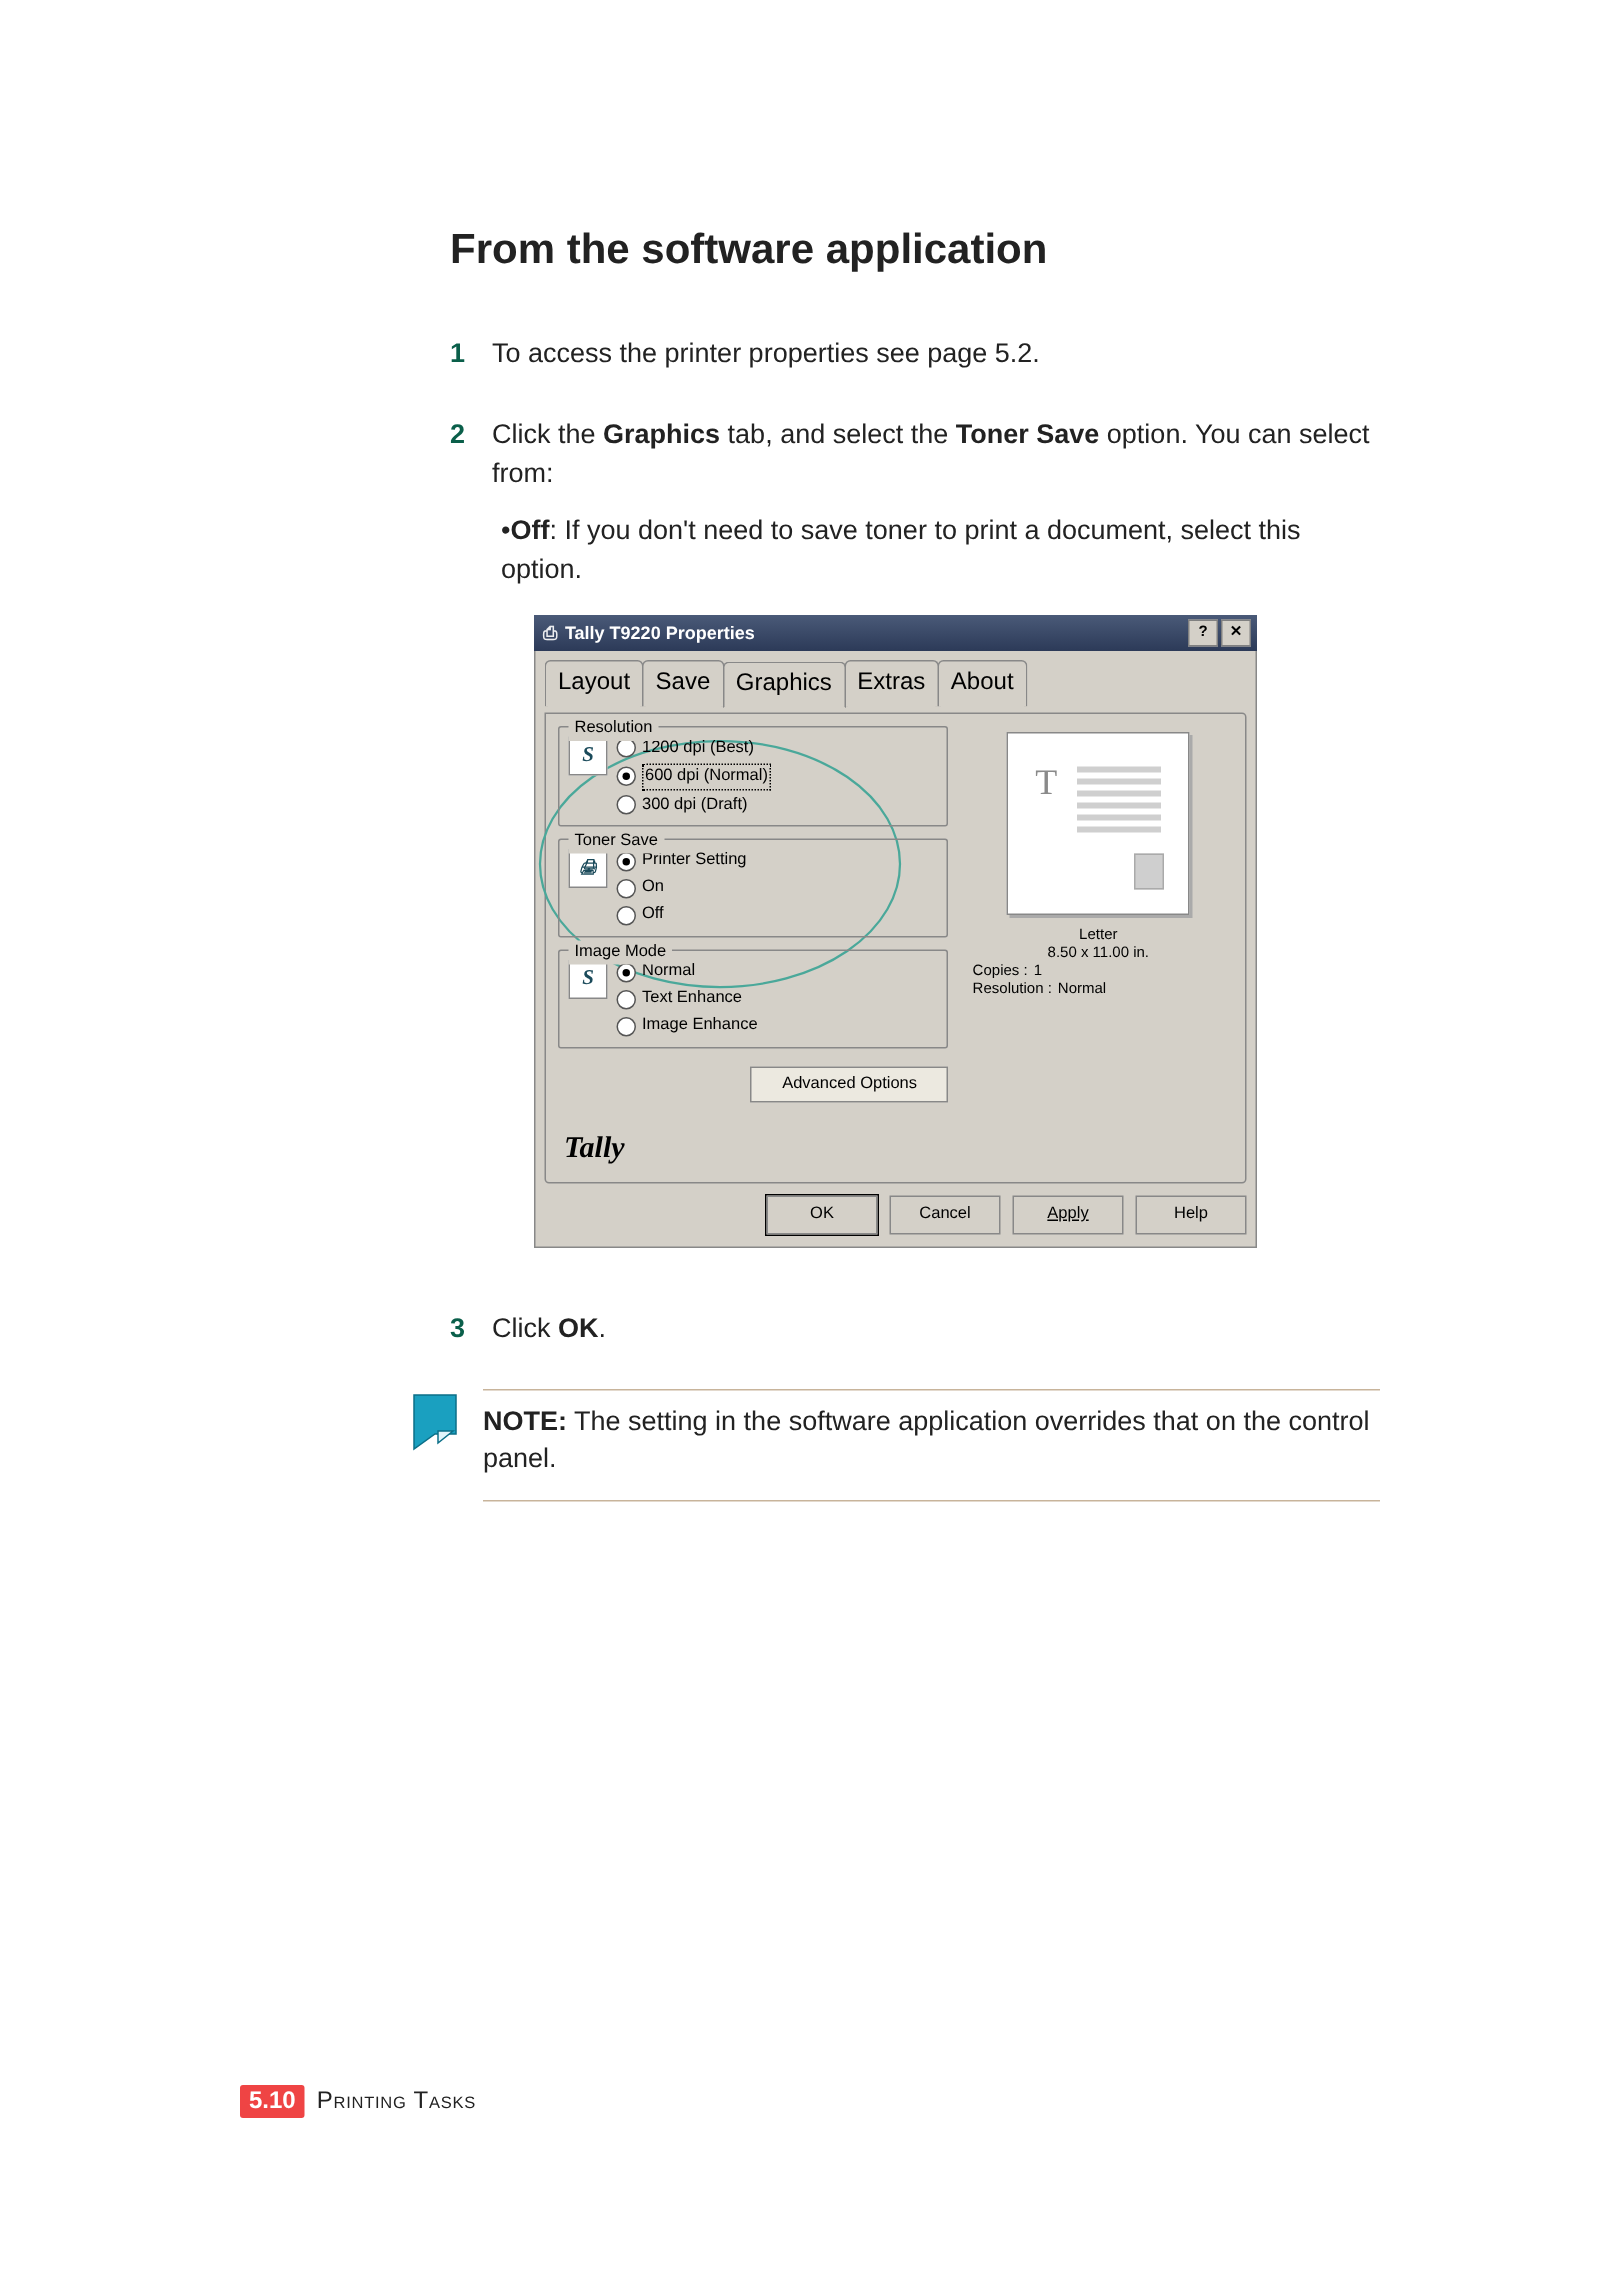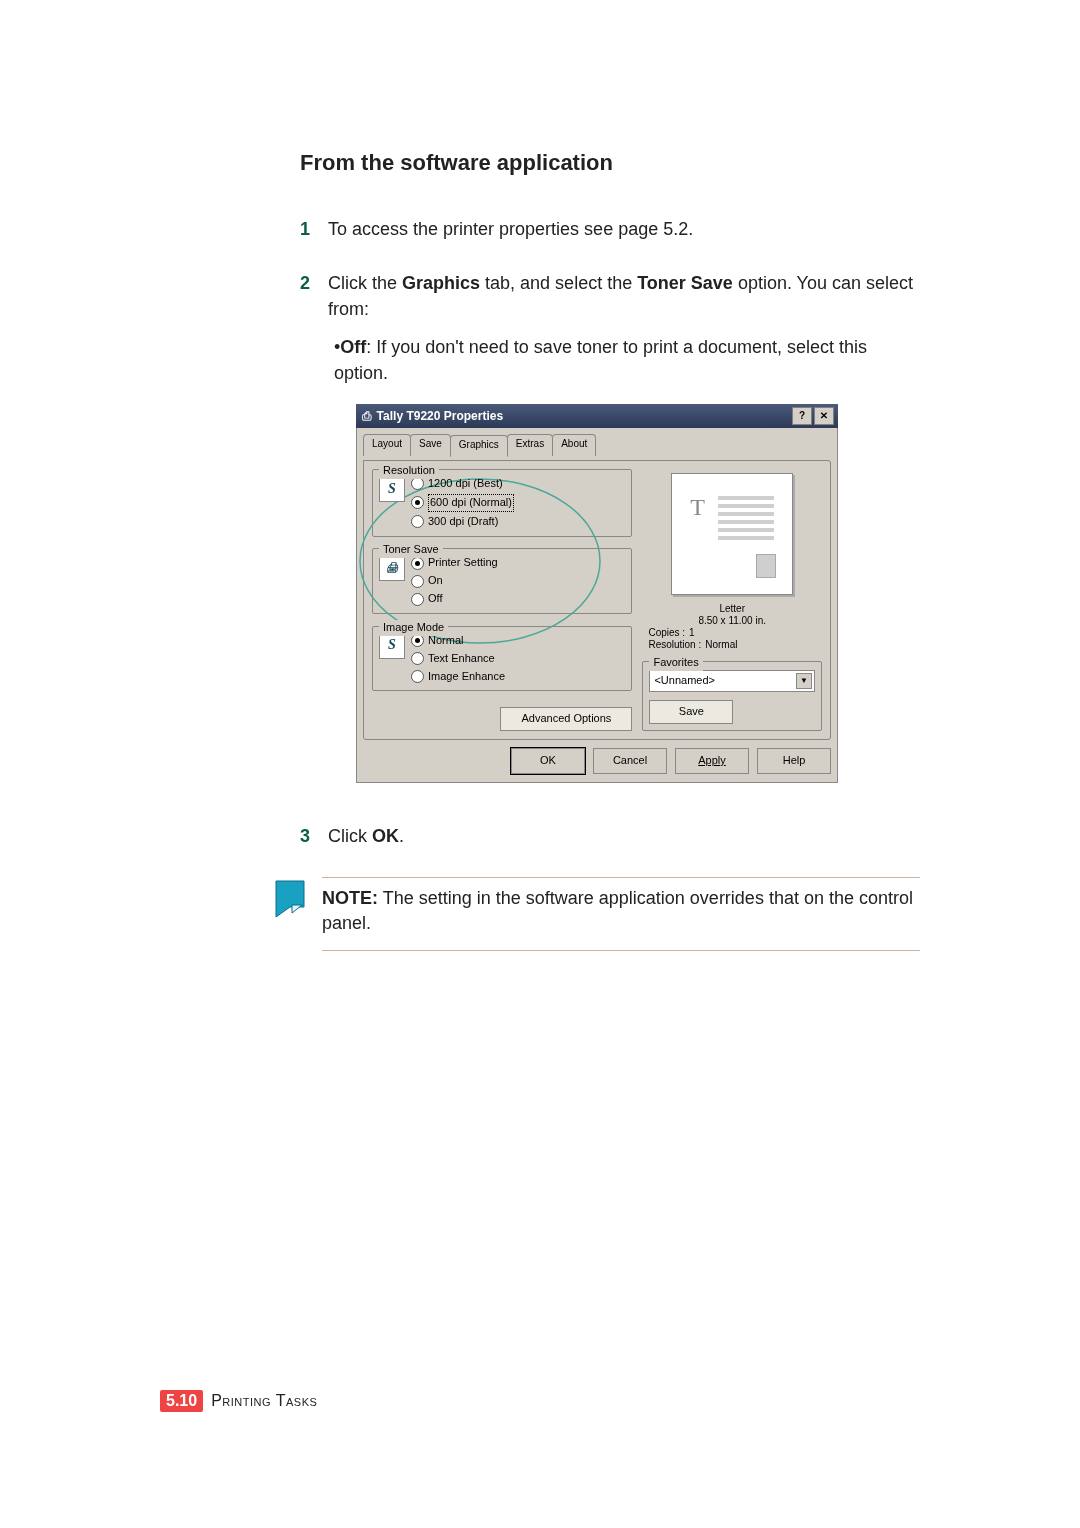--- a/index.html
+++ b/index.html
@@ -14,21 +14,21 @@
   }
   .page {
     position: relative;
     width: 1080px;
     height: 1528px;
     box-sizing: border-box;
     padding: 150px 160px 0 300px;
   }
   .heading {
     font-weight: bold;
-    font-size: 22px;
+    font-size: 28px;
     margin-bottom: 40px;
   }
   .step {
     display: flex;
     margin-bottom: 28px;
     font-size: 18px;
     line-height: 1.45;
   }
   .step-num {
     font-weight: bold;
@@ -95,21 +95,21 @@
     display: flex;
     gap: 0;
     margin-bottom: 4px;
   }
   .tab {
     padding: 2px 8px 3px 8px;
     border: 1px solid #888;
     border-bottom: none;
     border-radius: 4px 4px 0 0;
     background: #d4d0c8;
-    font-size: 10px;
+    font-size: 16px;
     margin-right: -1px;
     position: relative;
   }
   .tab.active {
     background: #d4d0c8;
     top: 1px;
     border-bottom: 1px solid #d4d0c8;
     z-index: 2;
   }
   .tab-panel {
@@ -439,20 +439,21 @@
                       </label>
                     <label class="radio-item">
                         <span class="radio"></span>
                         <span>Image Enhance</span>
                       </label>
                   </div>
                 </div>
               </div>
 
               <div class="adv-btn">Advanced Options</div>
+              <div class="brand">Tally</div>
             </div>
 
             <div class="right-col">
               <div class="preview-sheet">
                 <span class="preview-T">T</span>
                 <div class="preview-lines">
                     <div></div>
                     <div></div>
                     <div></div>
                     <div></div>
@@ -466,28 +467,20 @@
                 <div>8.50 x 11.00 in.</div>
                 <div class="row">
                     <span>Copies :</span>
                     <span>1</span>
                   </div>
                 <div class="row">
                     <span>Resolution :</span>
                     <span>Normal</span>
                   </div>
               </div>
-              <div class="favorites">
-                <span class="legend">Favorites</span>
-                <div class="combo">
-                  <span>&lt;Unnamed&gt;</span>
-                  <span class="dd">▼</span>
-                </div>
-                <div class="save-btn">Save</div>
-              </div>
             </div>
           </div>
 
           <div class="dlg-buttons">
             <div class="dlg-btn default">OK</div>
             <div class="dlg-btn">Cancel</div>
             <div class="dlg-btn"><span class="underline-first">Apply</span></div>
             <div class="dlg-btn">Help</div>
           </div>
         </div>

